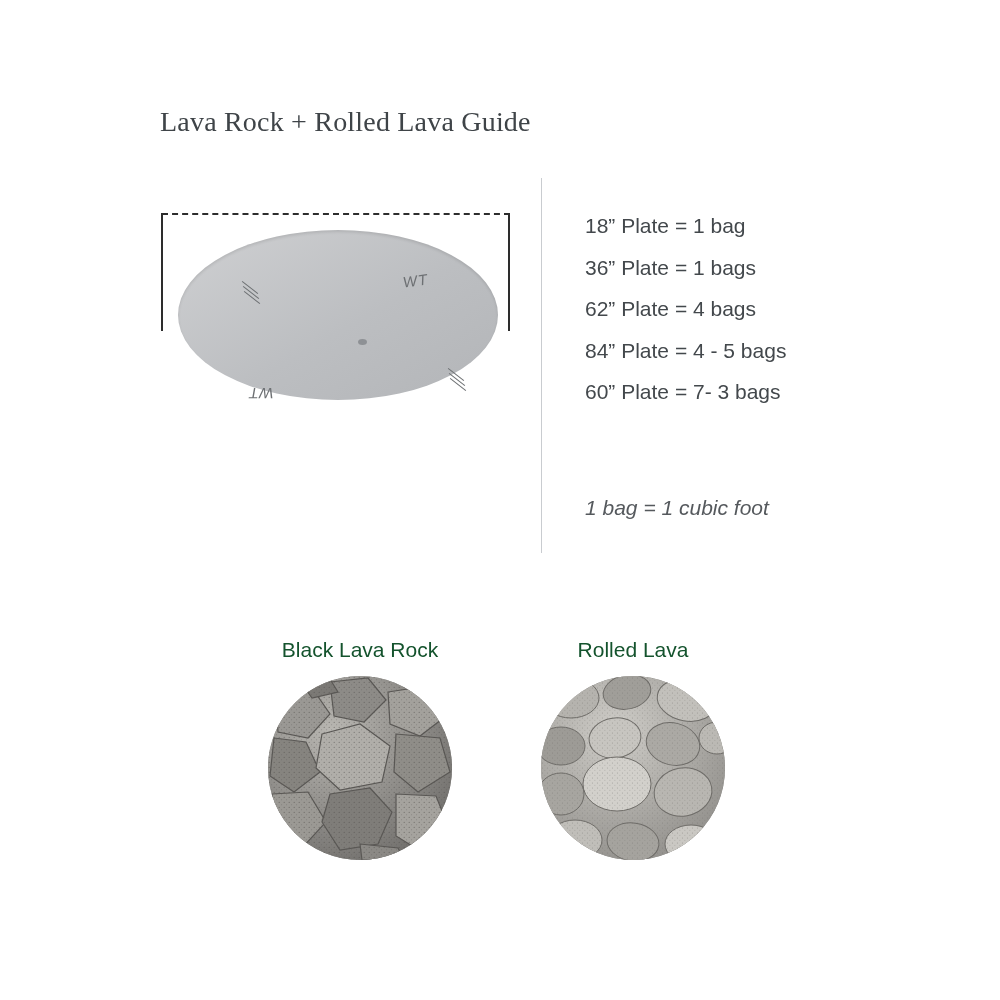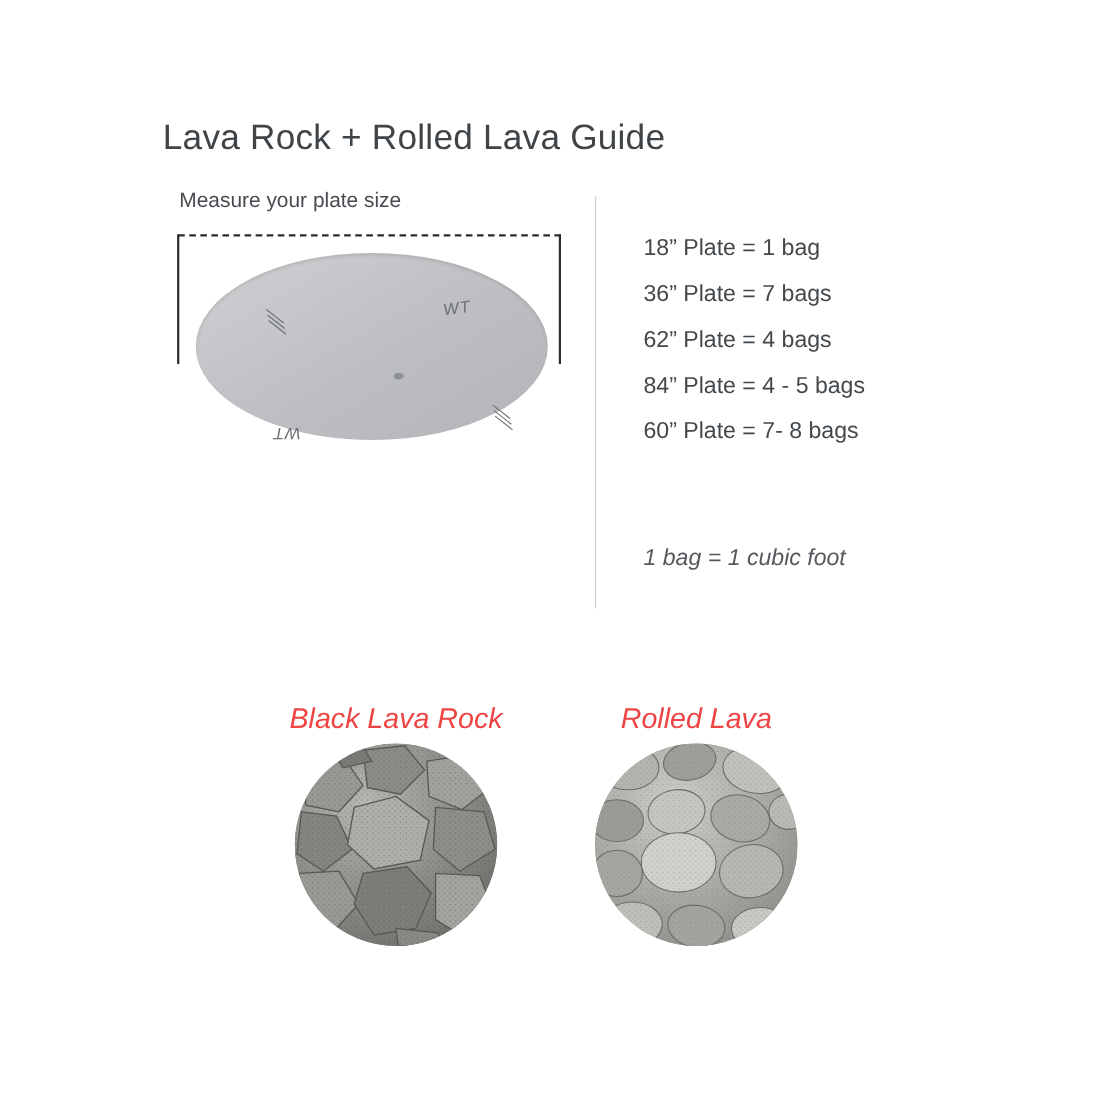--- a/index.html
+++ b/index.html
@@ -17,27 +17,28 @@
   }
 
   .page {
     position: absolute;
     inset: 0;
   }
 
   
   .guide-title {
     position: absolute;
-    left: 148px;
+    left: 160px;
     top: 106px;
-    font-size: 32px;
+    font-size: 28px;
     font-weight: 400;
     letter-spacing: 0.2px;
     color: #3f4448;
     white-space: nowrap;
+    font-family: Liberation Serif, serif;
   }
 
   
   .measure-label {
     position: absolute;
     left: 163px;
     top: 172px;
     font-size: 19px;
     color: #4a4a52;
     white-space: nowrap;
@@ -164,24 +165,23 @@
   .swatch {
     position: absolute;
     width: 184px;
     height: 184px;
   }
   .swatch .caption {
     position: absolute;
     top: -38px;
     left: 50%;
     transform: translateX(-50%);
-    font-size: 26px;
-    color: #ef4444;
-    white-space: nowrap;
-    font-style: italic;
+    font-size: 21px;
+    color: #14532d;
+    white-space: nowrap;
   }
   .circle {
     position: absolute;
     top: 0; left: 0;
     width: 184px;
     height: 184px;
     border-radius: 50%;
     overflow: hidden;
     background: #8f8f8d;
   }
@@ -190,21 +190,20 @@
 
   svg { display: block; }
 </style>
 </head>
 <body>
 
 <div class="page">
 
   <div class="guide-title">Lava Rock + Rolled Lava Guide</div>
 
-  <div class="measure-label">Measure your plate size</div>
 
   <div class="plate-area">
     <div class="bracket-top"></div>
     <div class="bracket-left"></div>
     <div class="bracket-right"></div>
 
     <div class="plate">
       <div class="plate-hole"></div>
       <div class="etch tr">WT</div>
       <div class="etch bl">WT</div>
@@ -218,24 +217,24 @@
           <span></span>
           <span></span>
         </div>
     </div>
   </div>
 
   <div class="divider"></div>
 
   <div class="size-list">
     <div class="size-row">18” Plate = 1 bag</div>
-    <div class="size-row">36” Plate = 7 bags</div>
+    <div class="size-row">36” Plate = 1 bags</div>
     <div class="size-row">62” Plate = 4 bags</div>
     <div class="size-row">84” Plate = 4 - 5 bags</div>
-    <div class="size-row">60” Plate = 7- 8 bags</div>
+    <div class="size-row">60” Plate = 7- 3 bags</div>
   </div>
 
   <div class="note">1 bag = 1 cubic foot</div>
 
   <div class="swatch swatch-black">
     <div class="caption">Black Lava Rock</div>
     <div class="circle">
       <svg width="184" height="184" viewBox="0 0 184 184" aria-hidden="true">
         <defs>
           <radialGradient id="rk" cx="35%" cy="30%" r="80%">

